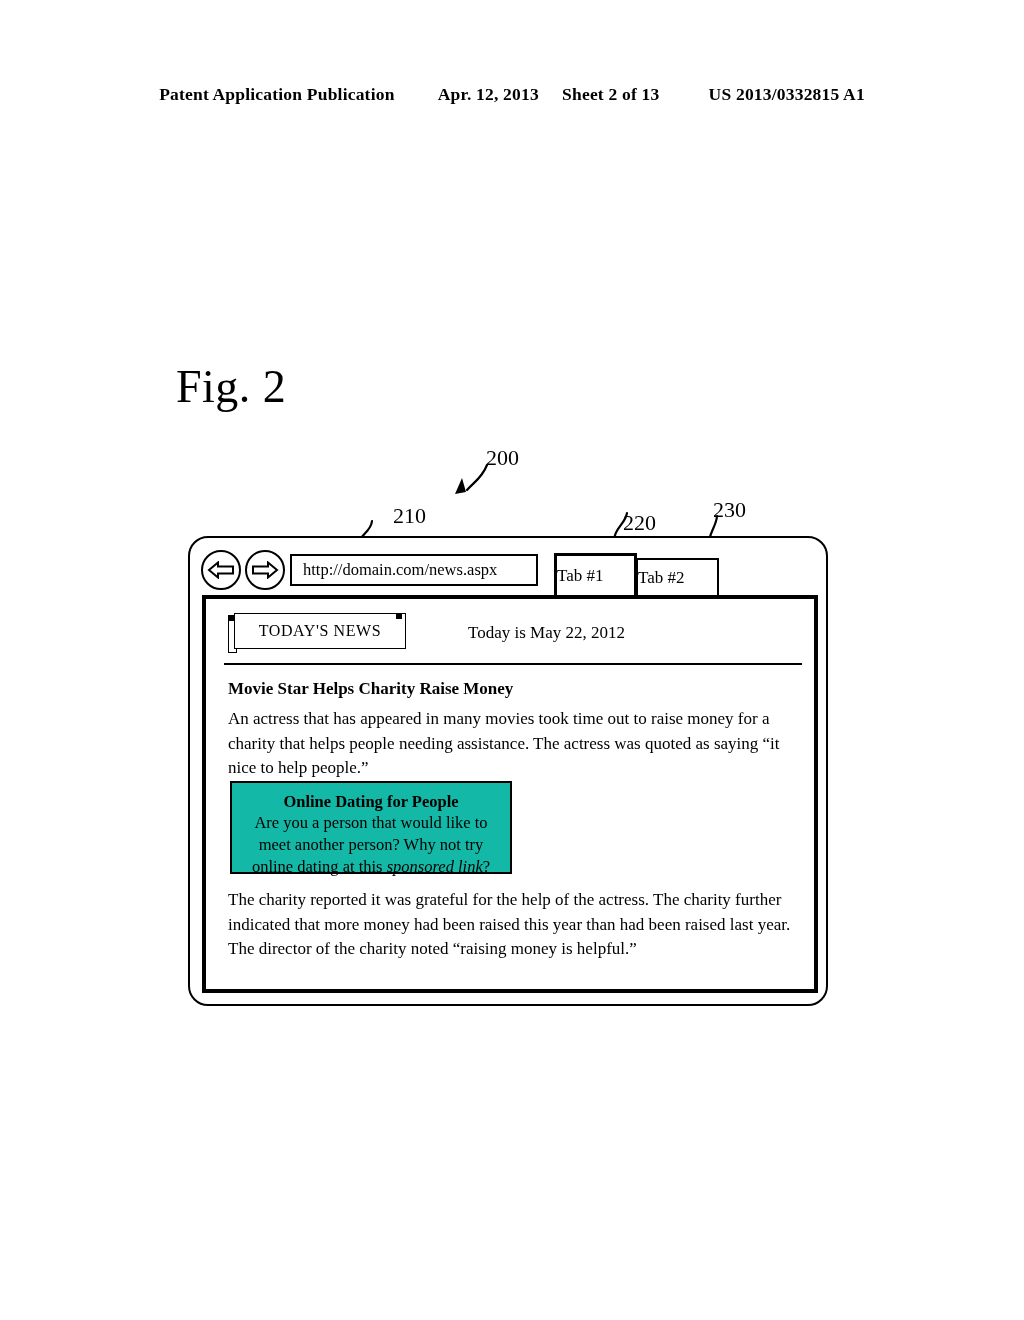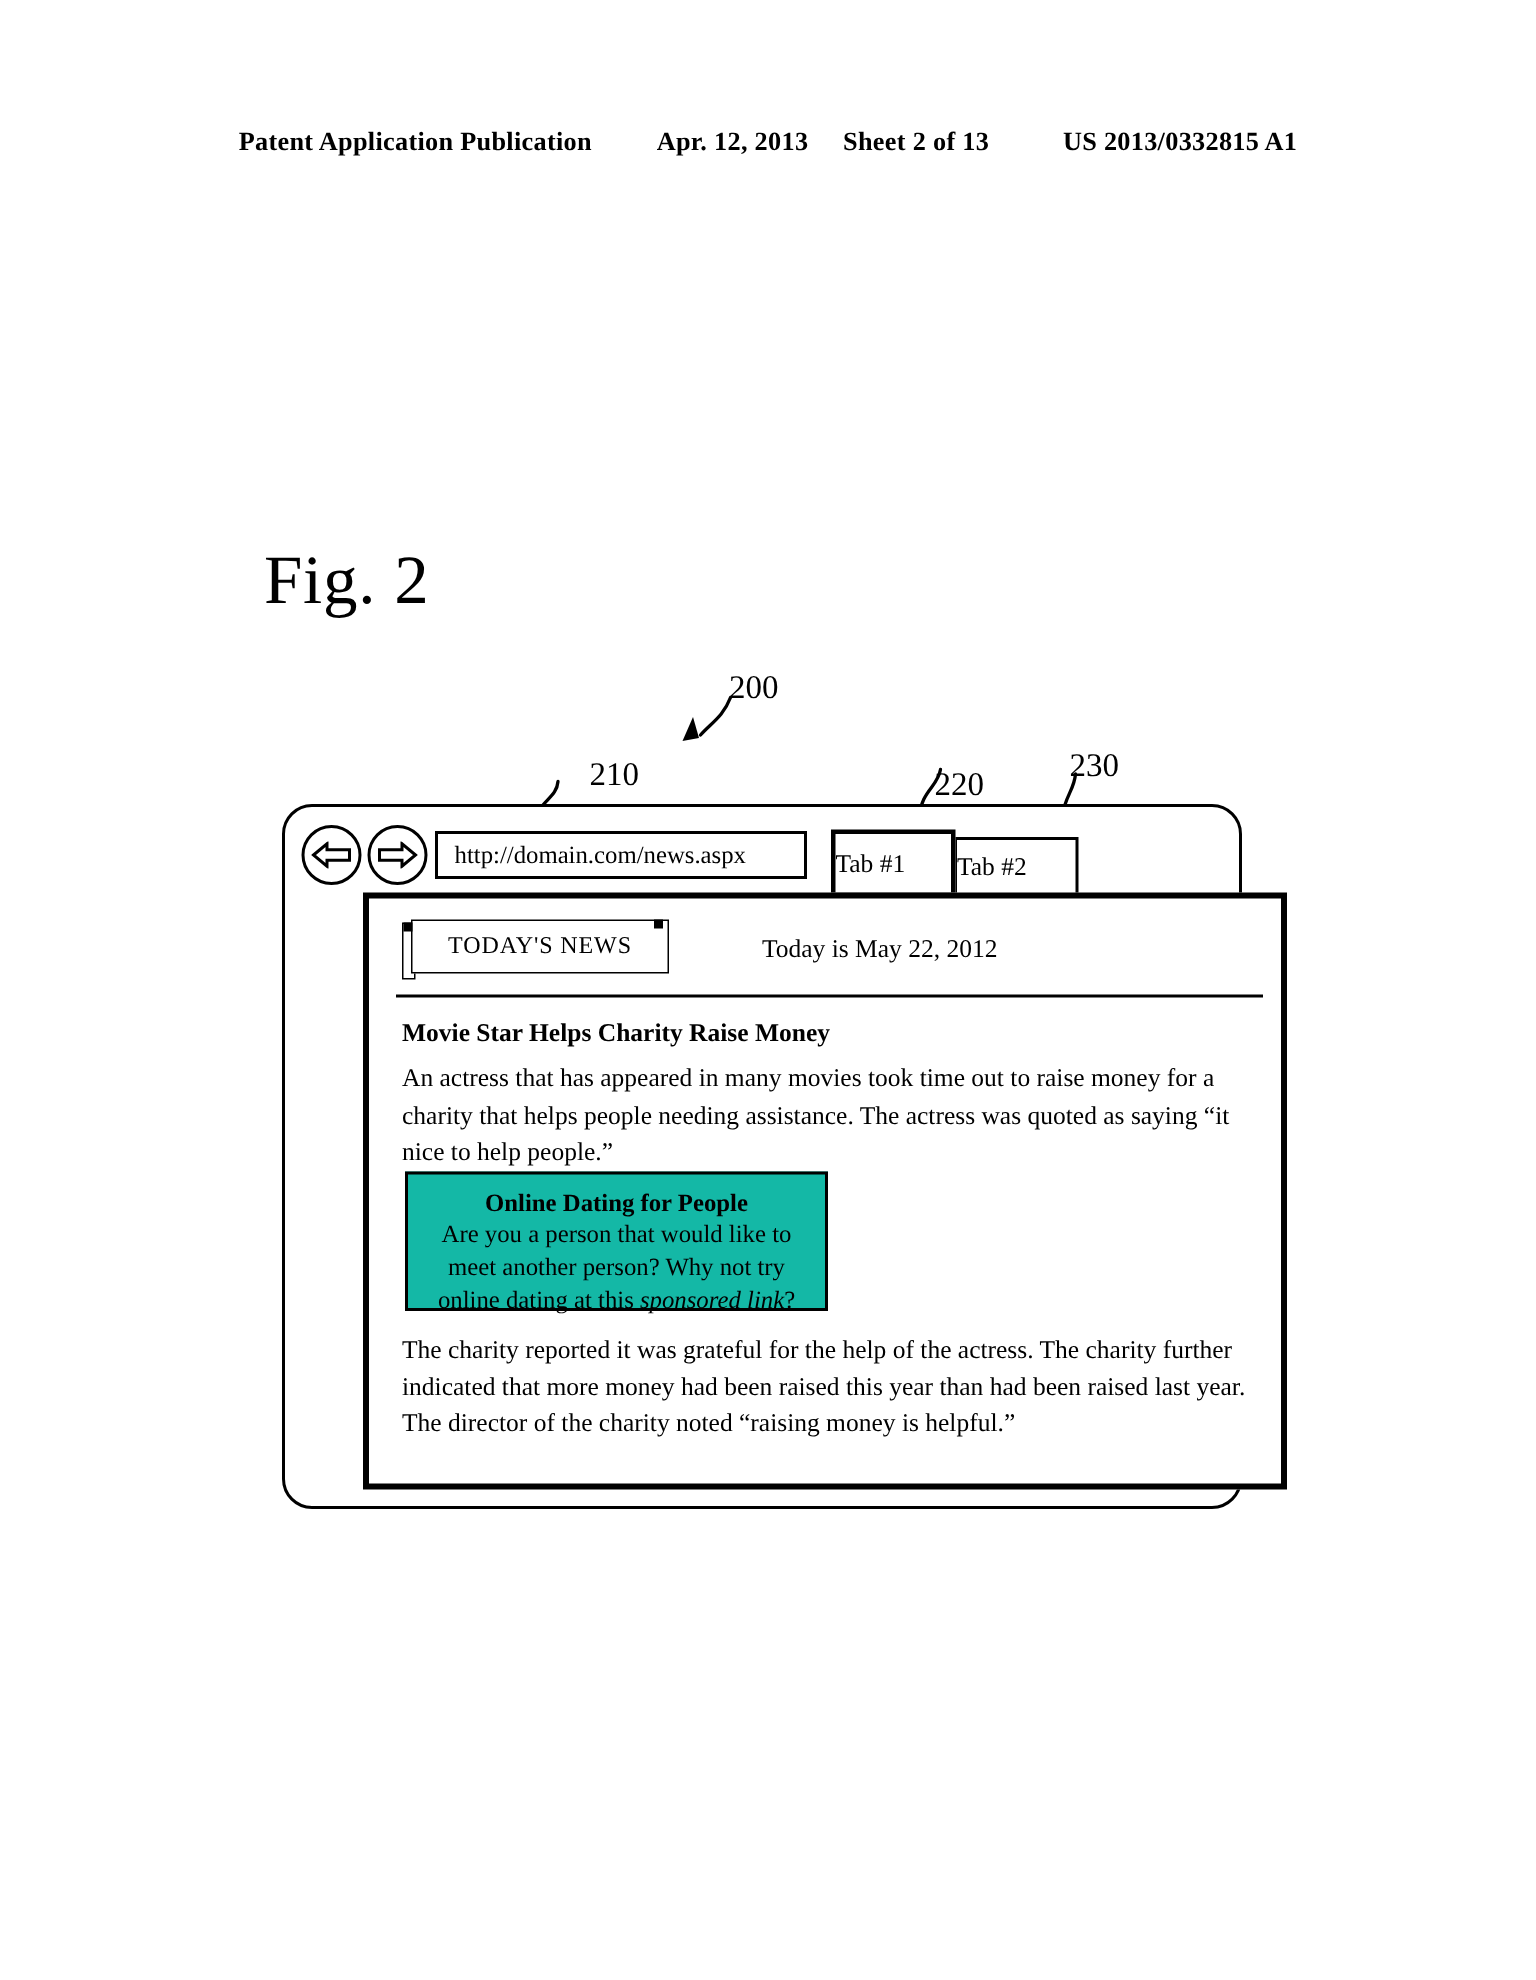--- a/index.html
+++ b/index.html
@@ -151,21 +151,20 @@
   .page-content {
     position: absolute;
     left: 12px;
     top: 57px;
     width: 616px;
     height: 398px;
     border: 4px solid #000;
     background: #fff;
     box-sizing: border-box;
     z-index: 4;
-    margin-left: 40px;
   }
   .page-inner {
     position: relative;
     width: 100%;
     height: 100%;
     padding: 14px 18px 0 22px;
     box-sizing: border-box;
   }
 
   

